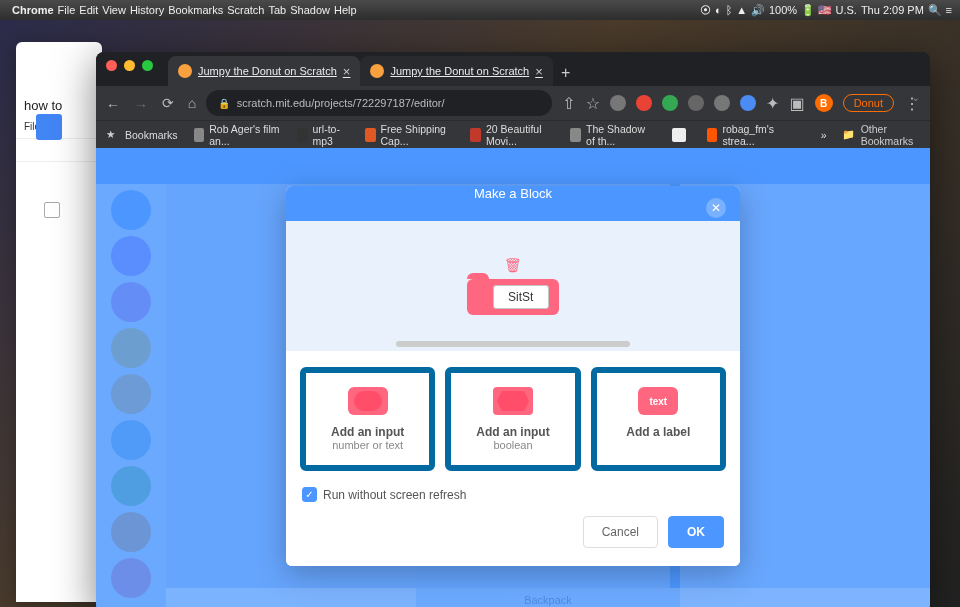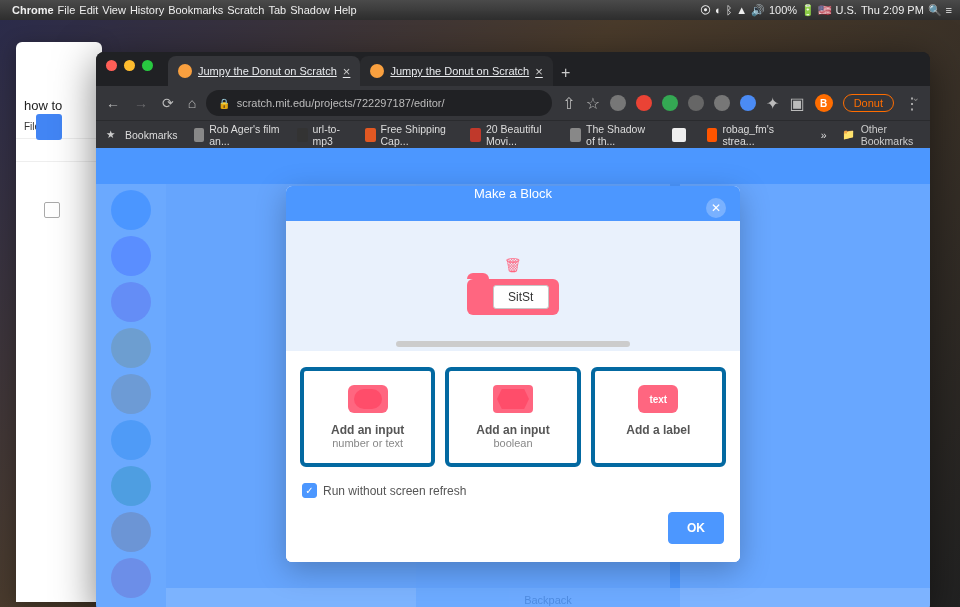--- a/index.html
+++ b/index.html
@@ -82,21 +82,21 @@
   .preview{ height:130px; background:#e9f1fc; display:flex; flex-direction:column; align-items:center; justify-content:center; position:relative;}
   .trash{ color:#ff6680; font-size:14px; margin-bottom:6px;}
   .custom-block{ display:flex; align-items:stretch;}
   .hat{ width:22px; background:#ff6680; border-radius:6px 0 0 6px; position:relative;}
   .hat::before{ content:""; position:absolute; top:-6px; left:0; width:22px; height:6px; background:#ff6680; border-radius:12px 12px 0 0;}
   .block-main{ background:#ff6680; padding:6px 10px 6px 4px; border-radius:0 6px 6px 0; display:flex; align-items:center;}
   .block-input{ background:#fff; border:1px solid #c6c6c6; border-radius:3px; padding:4px 14px; font-size:12px; text-align:center; color:#333; outline:none; width:56px;}
   .preview-scroll{ position:absolute; bottom:4px; left:110px; right:110px; height:6px; background:#ccc; border-radius:3px;}
 
   .options{ display:flex; gap:10px; padding:16px 14px 6px; background:#fff;}
-  .opt{ flex:1; border:4px solid #0369a1; border-radius:6px; padding:14px 8px; text-align:center; cursor:pointer;}
+  .opt{ flex:1; border:6px solid #0369a1; border-radius:6px; padding:14px 8px; text-align:center; cursor:pointer;}
   .opt-icon{ width:40px; height:28px; background:#ff6680; margin:0 auto 10px; border-radius:6px; position:relative;}
   .opt-icon.oval::before{ content:""; position:absolute; inset:4px 6px; background:#ff4d6a; border-radius:12px;}
   .opt-icon.hex{ background:#ff6680; border-radius:4px; transform:none; position:relative;}
   .opt-icon.hex::before{ content:""; position:absolute; inset:4px; background:#ff4d6a; clip-path: polygon(15% 0, 85% 0, 100% 50%, 85% 100%, 15% 100%, 0 50%);}
   .opt-icon.label::before{ content:"text"; position:absolute; inset:0; display:flex; align-items:center; justify-content:center; color:#fff; font-size:10px; font-weight:600;}
   .opt-title{ font-size:12px; color:#555; font-weight:600;}
   .opt-sub{ font-size:11px; color:#888; margin-top:0;}
 
   .dlg-foot{ padding:10px 16px 18px; background:#fff;}
   .chk-row{ display:flex; align-items:center; gap:6px; font-size:12px; color:#555; margin-bottom:14px;}
@@ -298,20 +298,21 @@
                 <div class="opt-title">Add a label</div>
                 <div class="opt-sub"></div>
               </div>
             </div>
             <div class="dlg-foot">
               <div class="chk-row">
                 <div class="chk">✓</div>
                 <span>Run without screen refresh</span>
               </div>
               <div class="btns">
+                <div class="btn">Cancel</div>
                 <div class="btn primary">OK</div>
               </div>
             </div>
           </div>
         </div>
       </div>
 
     </div>
   </div>
 

